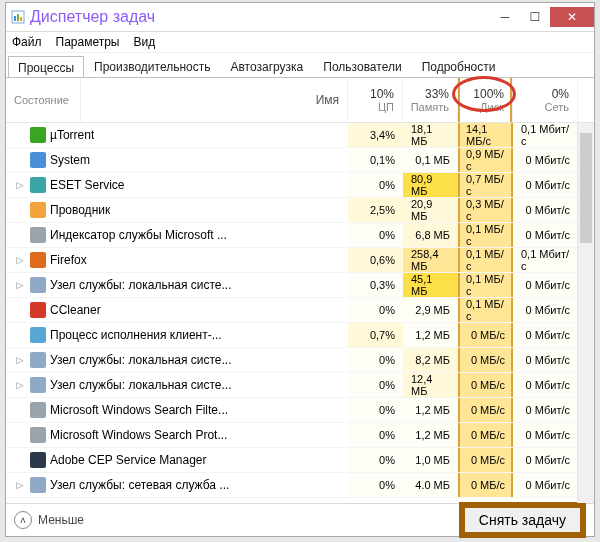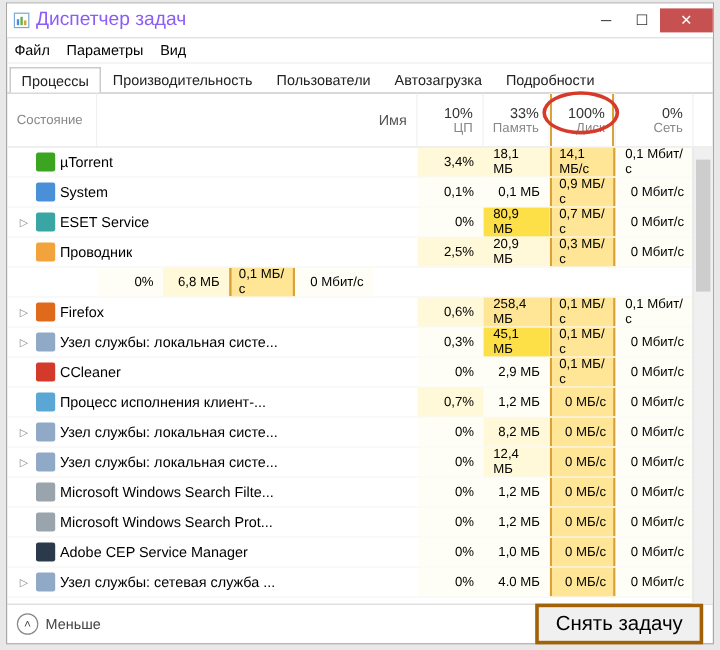--- a/index.html
+++ b/index.html
@@ -48,21 +48,21 @@
   .y2{background:#fde047}
   .y3{background:#ffe696}
   
   .diskcol{background:#ffe696 !important;box-shadow:inset 2px 0 0 #d9a33a, inset -2px 0 0 #d9a33a}
   .diskcol.head{background:#fff !important;box-shadow:inset 2px 0 0 #d9a33a, inset -2px 0 0 #d9a33a}
   
   .footer{height:32px;border-top:1px solid #d9d9d9;display:flex;align-items:center;padding:0 8px;gap:8px}
   .less{display:flex;align-items:center;gap:6px;color:#444}
   .less-icon{width:16px;height:16px;border:1px solid #888;border-radius:50%;display:flex;align-items:center;justify-content:center;font-size:10px}
   .spacer{flex:1}
-  .endbtn{padding:4px 14px;border:3px solid #a16207;background:#f0f0f0;font-size:17px}
+  .endbtn{padding:4px 14px;border:6px solid #a16207;background:#f0f0f0;font-size:14px}
   
   .ico{width:16px;height:16px;border-radius:2px;display:inline-flex;align-items:center;justify-content:center;font-size:10px;color:#fff}
 </style>
 </head>
 <body>
 
 <div class="shadow">
   <div class="window">
 
     <div class="titlebar">
@@ -84,22 +84,22 @@
 
     <div class="menubar">
       <span class="menuitem">Файл</span>
       <span class="menuitem">Параметры</span>
       <span class="menuitem">Вид</span>
     </div>
 
     <div class="tabs" id="tabs">
         <div class="tab active">Процессы</div>
         <div class="tab">Производительность</div>
+        <div class="tab">Автозагрузка</div>
         <div class="tab">Пользователи</div>
-        <div class="tab">Автозагрузка</div>
         <div class="tab">Подробности</div>
       </div>
 
     <div class="thead">
       <div class="hcell col-state">
           <span class="hlab">Состояние</span>
         </div>
       <div class="hcell col-name">
           <span>Имя</span>
         </div>
@@ -170,20 +170,25 @@
             <span class="label">Проводник</span>
           </div>
           <div class="cell cell-state"></div>
           <div class="cell cell-num y1">2,5%</div>
           <div class="cell cell-num y1">20,9 МБ</div>
           <div class="cell cell-num diskcol">0,3 МБ/с</div>
           <div class="cell cell-num y0" style="width:65px">0 Мбит/с</div>
           <div style="width:16px"></div>
         </div>
         <div class="row">
+          <div class="cell cell-name">
+            <span class="exp"></span>
+            <span class="appicon"><span class="ico" style="background:#9aa4ad"></span></span>
+            <span class="label">Индексатор службы Microsoft ...</span>
+          </div>
           <div class="cell cell-state"></div>
           <div class="cell cell-num y0">0%</div>
           <div class="cell cell-num y1">6,8 МБ</div>
           <div class="cell cell-num diskcol">0,1 МБ/с</div>
           <div class="cell cell-num y0" style="width:65px">0 Мбит/с</div>
           <div style="width:16px"></div>
         </div>
         <div class="row">
           <div class="cell cell-name">
             <span class="exp">▷</span>

